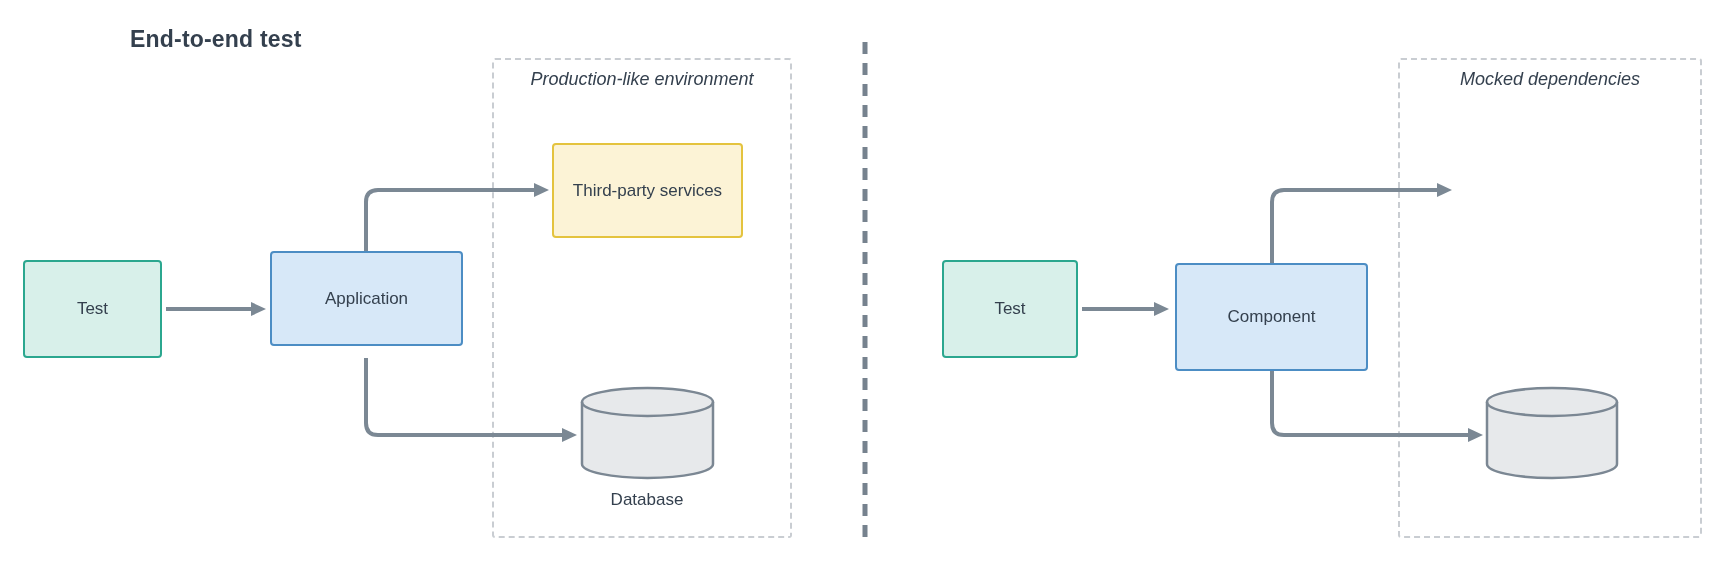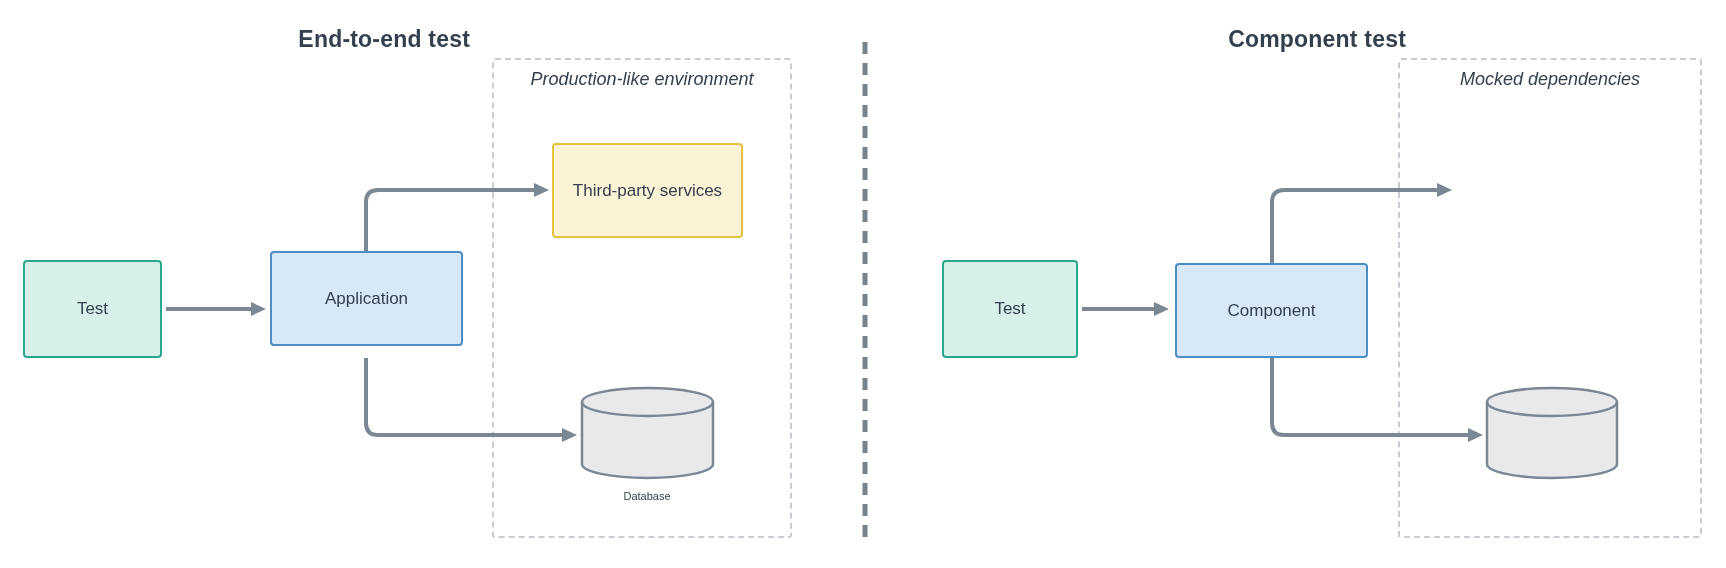--- a/index.html
+++ b/index.html
@@ -3,42 +3,42 @@
 <meta charset="utf-8">
 <style>
   html,body{margin:0;padding:0;background:#ffffff;}
   .canvas{
     position:relative;width:1726px;height:568px;background:#ffffff;overflow:hidden;
     font-family:"Liberation Sans","DejaVu Sans",sans-serif;
     color:var(--text,#34404E);
   }
   .svg-layer{position:absolute;left:0;top:0;pointer-events:none;}
   .diagram-title{
-    position:absolute;text-align:right;font-size:23px;font-weight:700;
+    position:absolute;text-align:left;font-size:23px;font-weight:700;
     letter-spacing:.2px;color:var(--text,#34404E);
   }
   .group-box{
     position:absolute;border:2px dashed var(--group-border,#C9CDD2);
     border-radius:3px;background:transparent;box-sizing:border-box;
   }
   .group-label{
     position:absolute;text-align:center;font-size:18px;font-weight:400;
     color:var(--text,#34404E);
     font-style:italic;
   }
   .node{
     position:absolute;display:flex;align-items:center;justify-content:center;
     font-size:17px;border-radius:4px;box-sizing:border-box;text-align:center;
     color:var(--text,#34404E);
   }
   .node.teal{background:var(--teal-fill,#D8F0EA);border:2px solid var(--teal-border,#2BA78F);}
   .node.blue{background:var(--blue-fill,#D7E8F8);border:2px solid var(--blue-border,#4C8DC4);}
   .node.yellow{background:var(--yellow-fill,#FCF3D6);border:2px solid var(--yellow-border,#E4C33E);}
   .db-label{
-    position:absolute;text-align:center;font-size:11px;color:var(--text,#34404E);
+    position:absolute;text-align:center;font-size:17px;color:var(--text,#34404E);
   }
   .arrow{stroke:var(--arrow,#7B8894);stroke-width:4;fill:none;stroke-linejoin:round;}
   .arrowhead{fill:var(--arrow,#7B8894);stroke:none;}
   .divider{stroke:var(--divider,#76828E);stroke-width:5;stroke-dasharray:12 9;fill:none;}
   .cyl{fill:var(--gray-fill,#E7E9EB);stroke:var(--gray-border,#7B8793);stroke-width:2.5;}
   .cyl-inner{fill:none;stroke:var(--gray-border,#7B8793);stroke-width:2.5;}
 </style>
 </head>
 <body>
 
@@ -87,27 +87,26 @@
   <div class="node blue" style="left:270px;top:251px;width:193px;height:95px">
     <span>Application</span>
   </div>
 
   <div class="node yellow" style="left:552px;top:143px;width:191px;height:95px">
     <span>Third-party services</span>
   </div>
 
   <div class="db-label" style="left:547px;top:490px;width:200px">Database</div>
 
-  <div class="diagram-title" style="left:1066px;top:26px;width:340px">Component test</div>
 
   <div class="group-label" style="left:1398px;top:69px;width:304px">Mocked dependencies</div>
 
   <div class="node teal" style="left:942px;top:260px;width:136px;height:98px">
     <span>Test</span>
   </div>
 
-  <div class="node blue" style="left:1175px;top:263px;width:193px;height:95px">
+  <div class="node blue" style="left:1175px;top:263px;width:193px;height:108px">
     <span>Component</span>
   </div>
 
 
 
 </div>
 
 </body></html>

